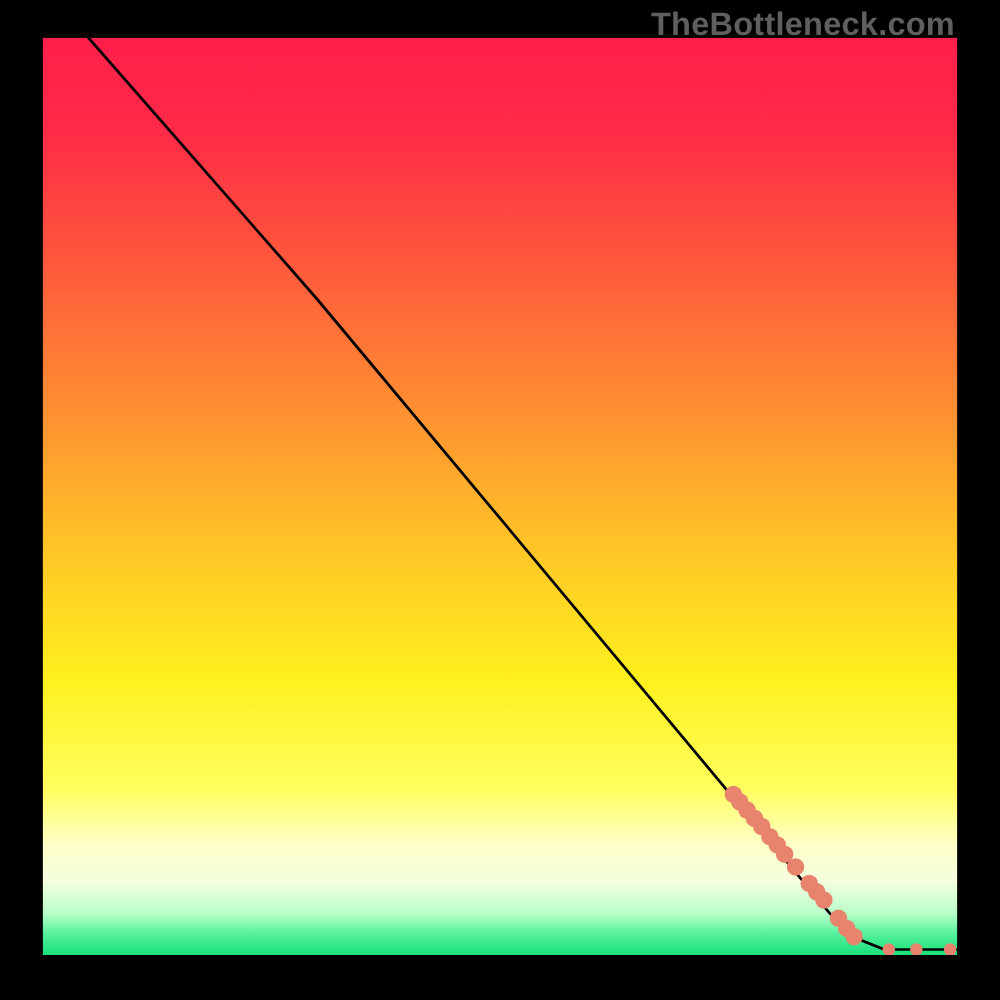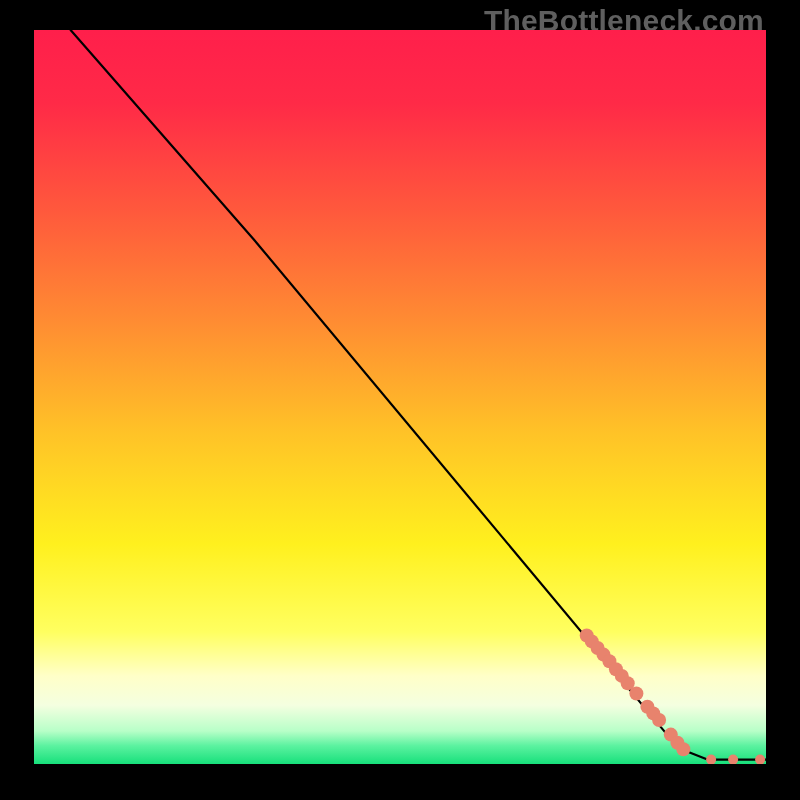--- a/index.html
+++ b/index.html
@@ -16,21 +16,21 @@
     left: 34px;
     top: 30px;
     width: 732px;
     height: 734px;
     overflow: hidden;
   }
   .watermark {
     position: absolute;
     top: 4px;
     right: 36px;
-    font-size: 30px;
+    font-size: 26px;
     font-weight: 600;
     color: #5f5f5f;
     letter-spacing: 0.2px;
   }
   svg { display: block; }
 </style>
 </head>
 <body>
 
 <div class="watermark">TheBottleneck.com</div>

